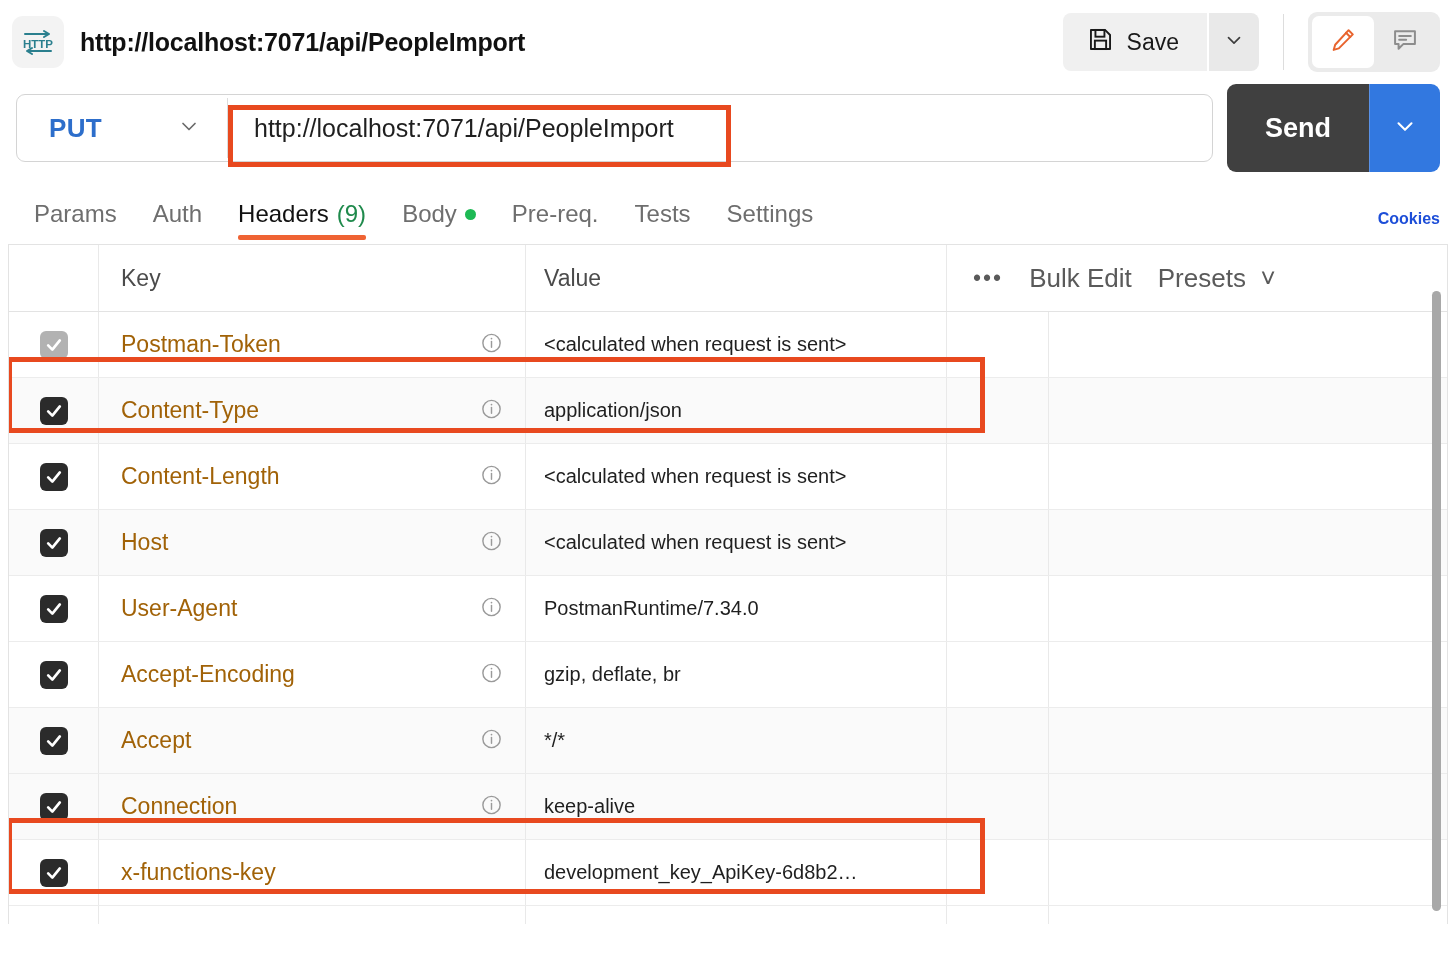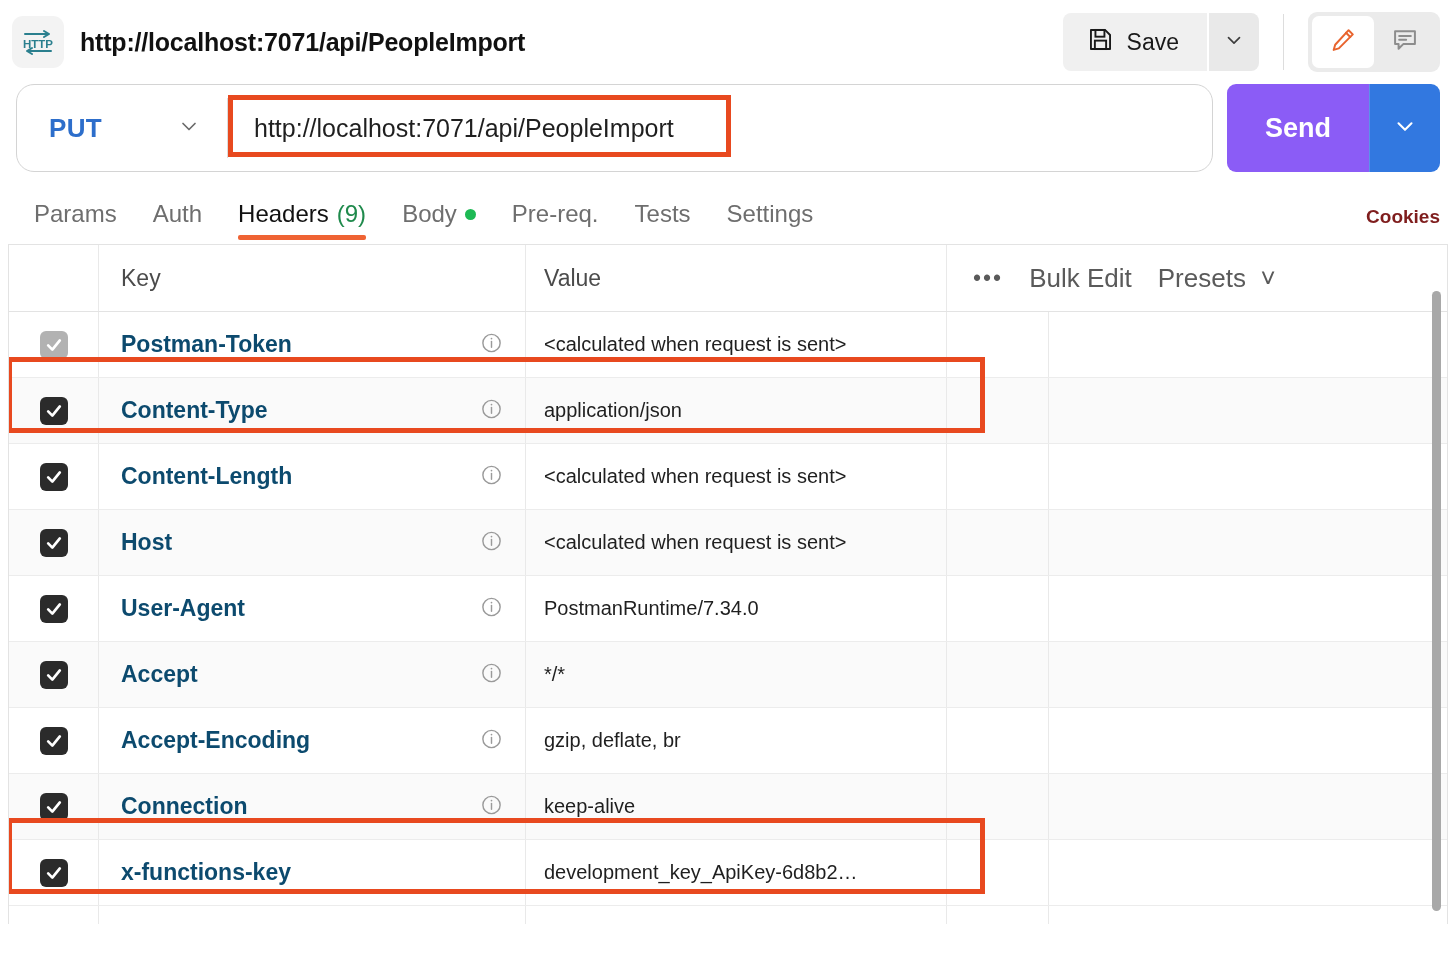--- a/index.html
+++ b/index.html
@@ -83,23 +83,23 @@
 
   
   .url-row {
     display: flex;
     align-items: center;
     padding: 0 16px;
     gap: 14px;
   }
   .url-shell {
     flex: 1 1 auto;
-    height: 88px;
+    height: 68px;
     border: 1.5px solid #d4d4d4;
-    border-radius: 18px;
+    border-radius: 9px;
     display: flex;
     align-items: center;
     background: #ffffff;
     position: relative;
   }
   .method-box {
     width: 210px;
     height: 100%;
     display: flex; align-items: center; justify-content: space-between;
     padding: 0 26px 0 32px;
@@ -138,21 +138,21 @@
     white-space: nowrap;
   }
   .send-group {
     display: flex; align-items: stretch;
     height: 88px;
     border-radius: 9px;
     overflow: hidden;
     flex: none;
   }
   .send-btn {
-    background: #8b5cf6;
+    background: #404040;
     color: #ffffff;
     font-size: 27px;
     font-weight: bold;
     display: flex; align-items: center;
     padding: 0 38px;
     cursor: pointer;
     border-right: 1px solid #5a92e8;
   }
   .send-caret {
     background: #3278e0;
@@ -195,23 +195,23 @@
   .tab-count { color: #1f8a4c; font-size: 24px; }
   .tab-dot {
     width: 11px; height: 11px;
     border-radius: 50%;
     background: #1db954;
     display: inline-block;
     align-self: center;
   }
   .tabs-spacer { flex: 1 1 auto; }
   .cookies-link {
-    font-size: 19px;
+    font-size: 16px;
     font-weight: bold;
-    color: #7f1d1d;
+    color: #1d4ed8;
     padding-bottom: 16px;
     cursor: pointer;
   }
   .tabs-underlay {
     position: absolute;
     left: 16px; right: 16px; bottom: 2px;
     height: 14px;
     background: linear-gradient(to bottom, #ffffff 0%, #f7f7f7 100%);
     z-index: -1;
   }
@@ -257,23 +257,22 @@
     border-radius: 6px;
     display: flex; align-items: center; justify-content: center;
     cursor: pointer;
   }
   .cbox.on   { background: #2b2b2b; }
   .cbox.dim  { background: #b2b2b2; }
   .cbox svg { display: block; }
 
   .kname {
     font-size: 23px;
-    color: #0c4a6e;
+    color: #a16207;
     white-space: nowrap;
-    font-weight: bold;
   }
   .info-icon {
     position: absolute;
     right: 22px;
     top: 50%;
     transform: translateY(-50%);
     cursor: pointer;
   }
   .vtext {
     font-size: 20px;
@@ -565,67 +564,67 @@
     </div>
     <div class="c-val">
       <span class="vtext">PostmanRuntime/7.34.0</span>
     </div>
     <div class="c-desc">
         <span class="dtext"></span>
       </div>
     <div class="c-tools"></div>
   </div>
 
+  <div class="drow">
+    <div class="c-check">
+      <span class="cbox on">
+        <svg width="20" height="20" viewBox="0 0 24 24" fill="none" stroke="#ffffff" stroke-width="3.2" stroke-linecap="round" stroke-linejoin="round">
+            <polyline points="5,12.5 10,17.5 19,6.5"></polyline>
+          </svg>
+      </span>
+    </div>
+    <div class="c-key">
+      <span class="kname">Accept-Encoding</span>
+      <span class="info-icon">
+        <svg width="23" height="23" viewBox="0 0 24 24" fill="none" stroke="#9a9a9a" stroke-width="1.5">
+            <circle cx="12" cy="12" r="9"></circle>
+            <path d="M12 10.5v6" stroke-linecap="round"></path>
+            <circle cx="12" cy="7.4" r="0.9" fill="#9a9a9a" stroke="none"></circle>
+          </svg>
+      </span>
+    </div>
+    <div class="c-val">
+      <span class="vtext">gzip, deflate, br</span>
+    </div>
+    <div class="c-desc">
+        <span class="dtext"></span>
+      </div>
+    <div class="c-tools"></div>
+  </div>
+
   <div class="drow shade">
     <div class="c-check">
       <span class="cbox on">
         <svg width="20" height="20" viewBox="0 0 24 24" fill="none" stroke="#ffffff" stroke-width="3.2" stroke-linecap="round" stroke-linejoin="round">
             <polyline points="5,12.5 10,17.5 19,6.5"></polyline>
           </svg>
       </span>
     </div>
     <div class="c-key">
       <span class="kname">Accept</span>
       <span class="info-icon">
         <svg width="23" height="23" viewBox="0 0 24 24" fill="none" stroke="#9a9a9a" stroke-width="1.5">
             <circle cx="12" cy="12" r="9"></circle>
             <path d="M12 10.5v6" stroke-linecap="round"></path>
             <circle cx="12" cy="7.4" r="0.9" fill="#9a9a9a" stroke="none"></circle>
           </svg>
       </span>
     </div>
     <div class="c-val">
       <span class="vtext">*/*</span>
-    </div>
-    <div class="c-desc">
-        <span class="dtext"></span>
-      </div>
-    <div class="c-tools"></div>
-  </div>
-
-  <div class="drow">
-    <div class="c-check">
-      <span class="cbox on">
-        <svg width="20" height="20" viewBox="0 0 24 24" fill="none" stroke="#ffffff" stroke-width="3.2" stroke-linecap="round" stroke-linejoin="round">
-            <polyline points="5,12.5 10,17.5 19,6.5"></polyline>
-          </svg>
-      </span>
-    </div>
-    <div class="c-key">
-      <span class="kname">Accept-Encoding</span>
-      <span class="info-icon">
-        <svg width="23" height="23" viewBox="0 0 24 24" fill="none" stroke="#9a9a9a" stroke-width="1.5">
-            <circle cx="12" cy="12" r="9"></circle>
-            <path d="M12 10.5v6" stroke-linecap="round"></path>
-            <circle cx="12" cy="7.4" r="0.9" fill="#9a9a9a" stroke="none"></circle>
-          </svg>
-      </span>
-    </div>
-    <div class="c-val">
-      <span class="vtext">gzip, deflate, br</span>
     </div>
     <div class="c-desc">
         <span class="dtext"></span>
       </div>
     <div class="c-tools"></div>
   </div>
 
   <div class="drow shade">
     <div class="c-check">
       <span class="cbox on">

